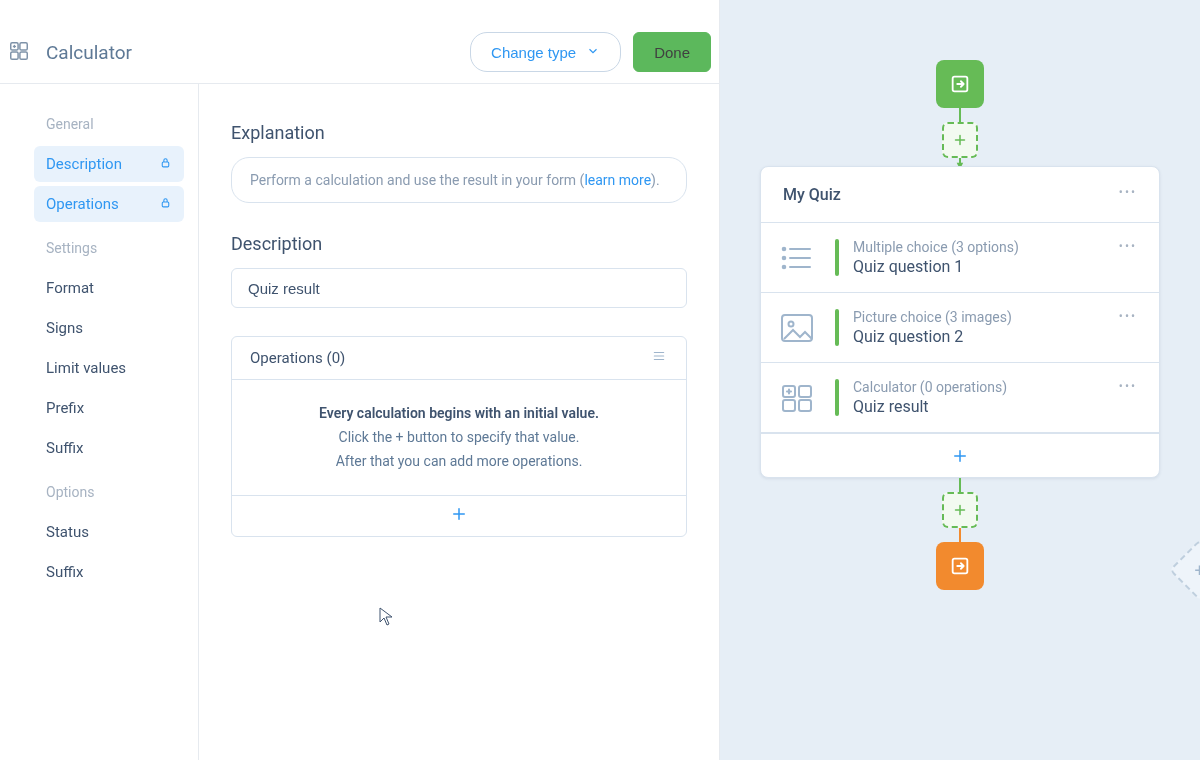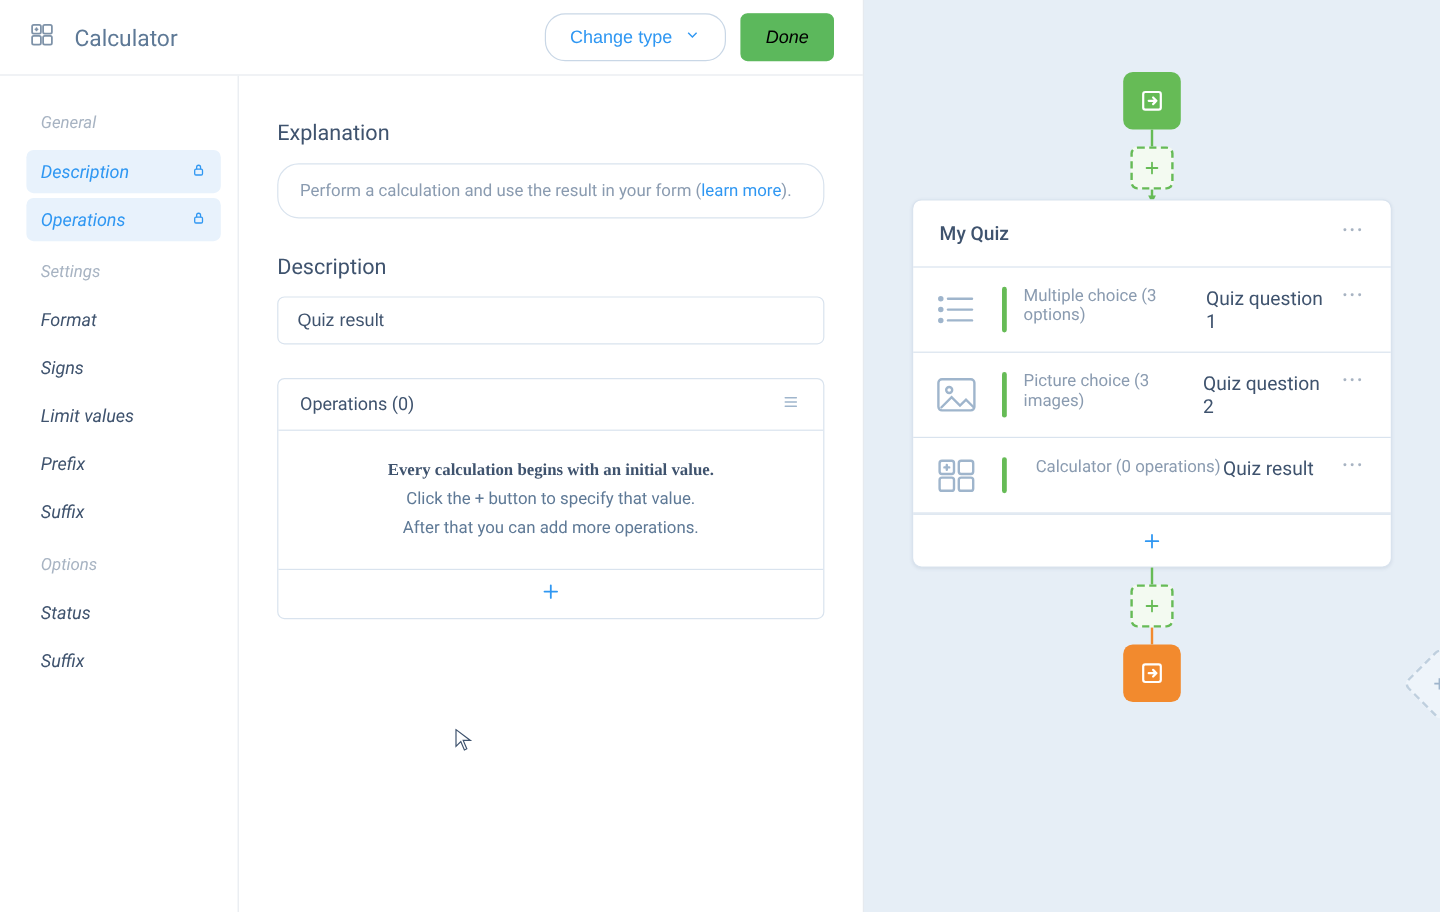--- a/index.html
+++ b/index.html
@@ -26,39 +26,39 @@
     display:flex;overflow:hidden;background:#fff;
   }
 
   
   .editor{
     width:720px;height:100%;background:#fff;
     display:flex;flex-direction:column;border-right:1px solid var(--border);
   }
   .editor-header{
     height:63px;display:flex;align-items:center;
-    padding:0 24px;border-bottom:1px solid var(--border);
+    padding:0 8px;border-bottom:1px solid var(--border);margin-top:21px;
   }
   .editor-title-icon{flex:none;margin-right:16px;}
   .editor-title{font-size:19px;color:var(--text-mid);font-weight:400;}
   .editor-header-spacer{flex:1;}
   .btn{
     height:40px;border-radius:6px;padding:0 20px;font-size:15px;
     display:inline-flex;align-items:center;gap:10px;cursor:pointer;
     border:1px solid transparent;background:#fff;
   }
   .btn-outline{border-color:#c9d7e6;color:var(--blue);border-radius:17px;}
-  .btn-primary{background:var(--green);color:#000000;border-color:var(--green);margin-left:12px;font-style:italic;}
+  .btn-primary{background:var(--green);color:#404040;border-color:var(--green);margin-left:12px;}
 
   .editor-body{flex:1;display:flex;overflow:hidden;}
 
   
   .sidebar{
     width:199px;border-right:1px solid var(--border);
-    padding:18px 0 0 4px;overflow:auto;font-style:italic;
+    padding:18px 0 0 16px;overflow:auto;
   }
   .sb-group-title{
     font-size:14px;color:var(--text-light);font-weight:400;
     padding:14px 18px 10px 30px;
   }
   .sb-item{
     display:flex;align-items:center;justify-content:space-between;
     height:36px;margin:4px 14px 4px 18px;padding:0 12px;border-radius:6px;
     color:var(--text-dark);cursor:pointer;font-size:15px;
   }
@@ -81,21 +81,21 @@
   }
   .ops-header{
     display:flex;align-items:center;justify-content:space-between;
     padding:12px 18px;border-bottom:1px solid var(--card-border);
     color:var(--text-dark);font-size:15px;
   }
   .ops-body{
     padding:22px 18px;text-align:center;color:var(--text-mid);
     border-bottom:1px solid var(--card-border);line-height:1.7;
   }
-  .ops-body .bold{color:var(--text-dark);font-weight:600;font-family:Liberation Serif, serif;}
+  .ops-body .bold{color:var(--text-dark);font-weight:600;}
   .ops-footer{display:flex;align-items:center;justify-content:center;height:40px;}
   .plus-btn{color:var(--blue);font-size:22px;font-weight:300;cursor:pointer;line-height:1;}
 
   
   .flow{
     flex:1;background:var(--panel-bg);position:relative;height:100%;
     display:flex;flex-direction:column;align-items:center;padding-top:60px;
   }
   .node-sq{
     width:48px;height:48px;border-radius:8px;display:flex;align-items:center;justify-content:center;
@@ -118,21 +118,21 @@
   }
   .card-title{font-size:16px;color:var(--text-dark);font-weight:500;}
   .dots{color:var(--text-light);letter-spacing:2px;cursor:pointer;font-size:12px;}
   .block-row{
     display:flex;align-items:stretch;padding:16px 22px 16px 12px;
     border-bottom:1px solid var(--card-border);gap:14px;
   }
   .block-row:last-of-type{border-bottom:none;}
   .block-icon{width:48px;display:flex;align-items:center;justify-content:center;color:#9fb5cc;}
   .block-bar{width:4px;border-radius:3px;background:var(--green-bright);}
-  .block-text{flex:1;display:flex;flex-direction:row;justify-content:center;gap:2px;}
+  .block-text{flex:1;display:flex;flex-direction:column;gap:2px;}
   .block-type{color:var(--text-muted);font-size:14px;}
   .block-name{color:var(--text-dark);font-size:16px;}
   .card-add{
     height:44px;display:flex;align-items:center;justify-content:center;
     border-top:1px solid var(--card-border);
   }
 
   .side-add{
     position:absolute;right:-22px;top:548px;
     width:44px;height:44px;transform:rotate(45deg);

